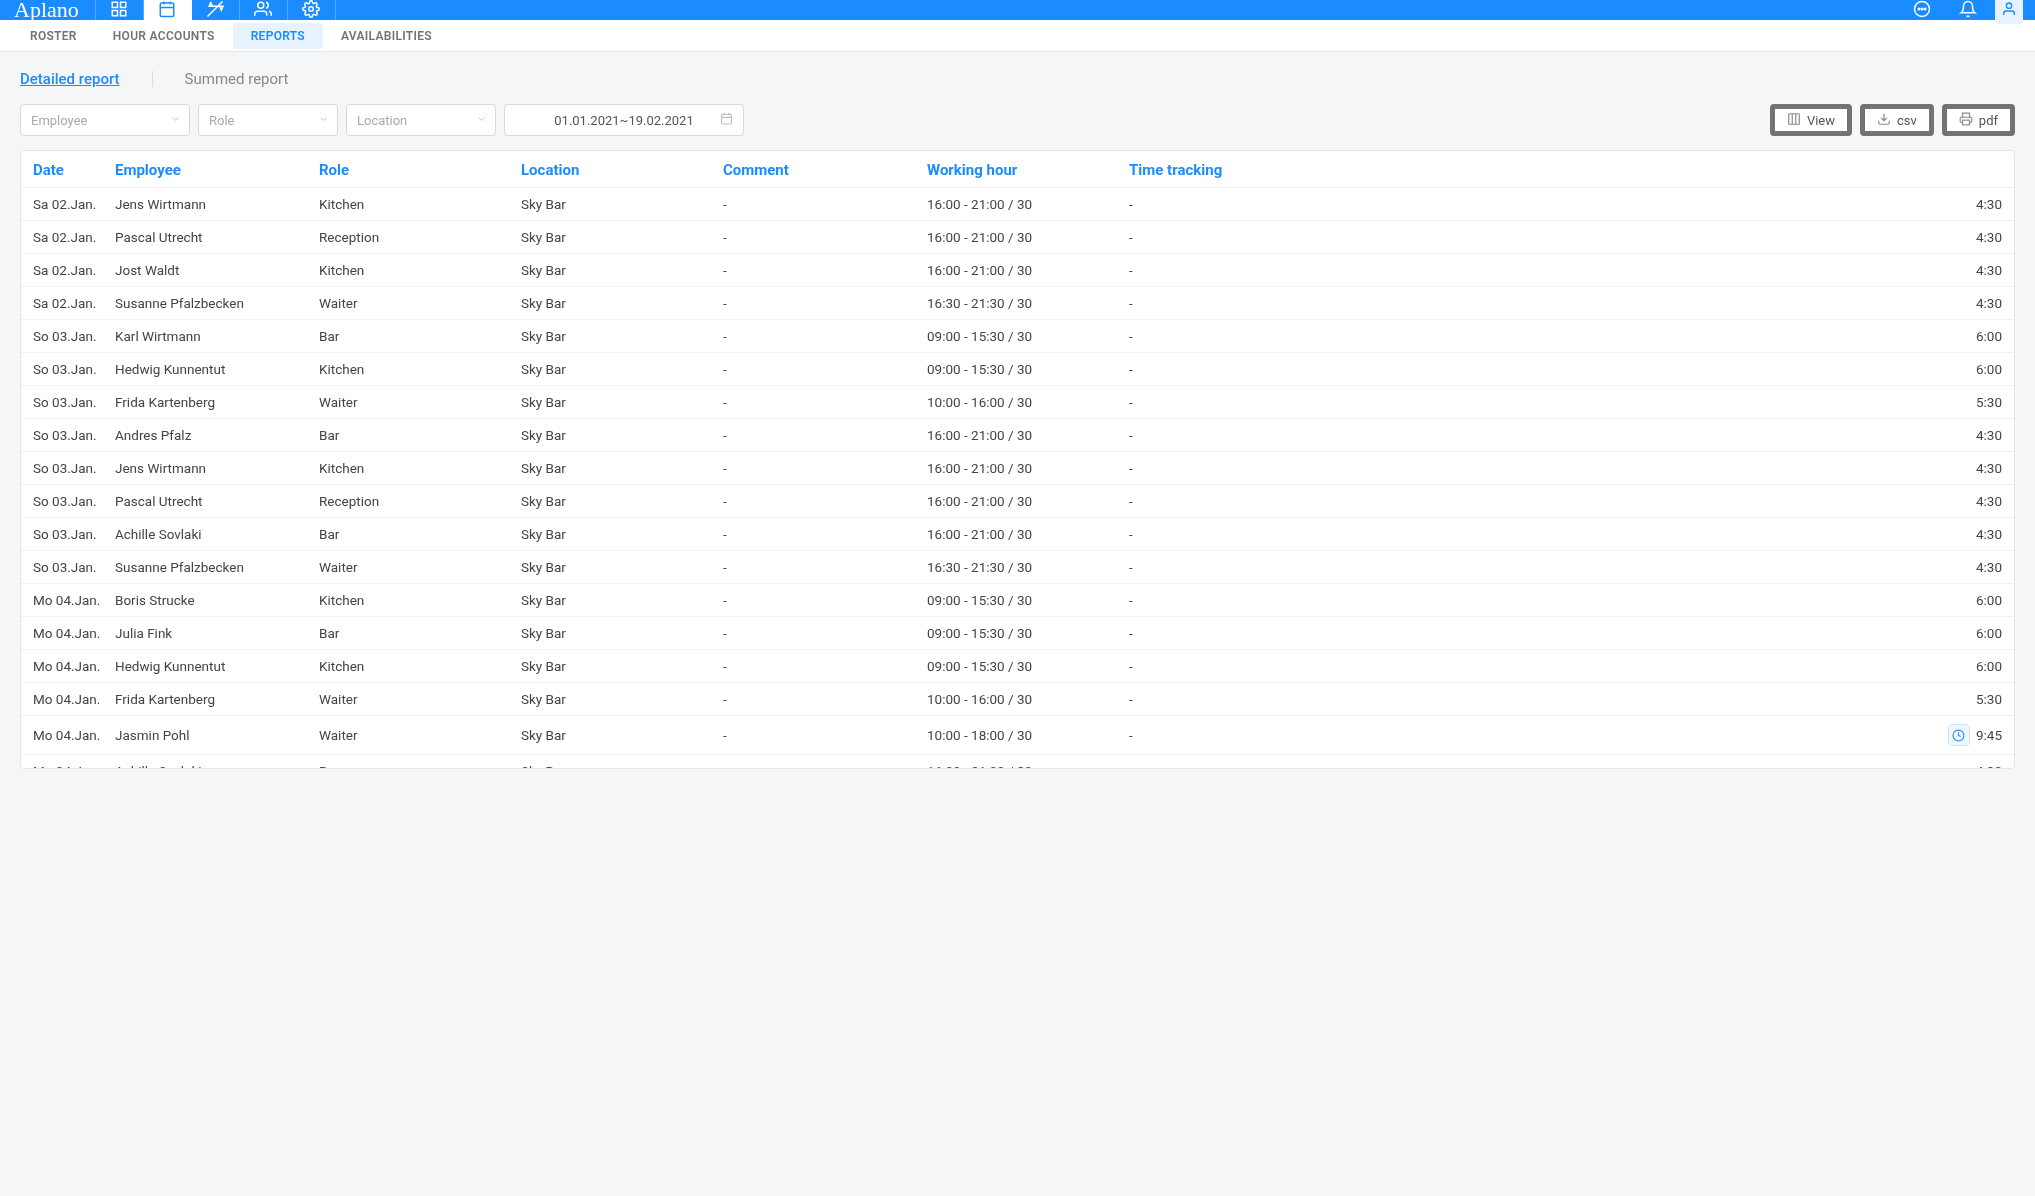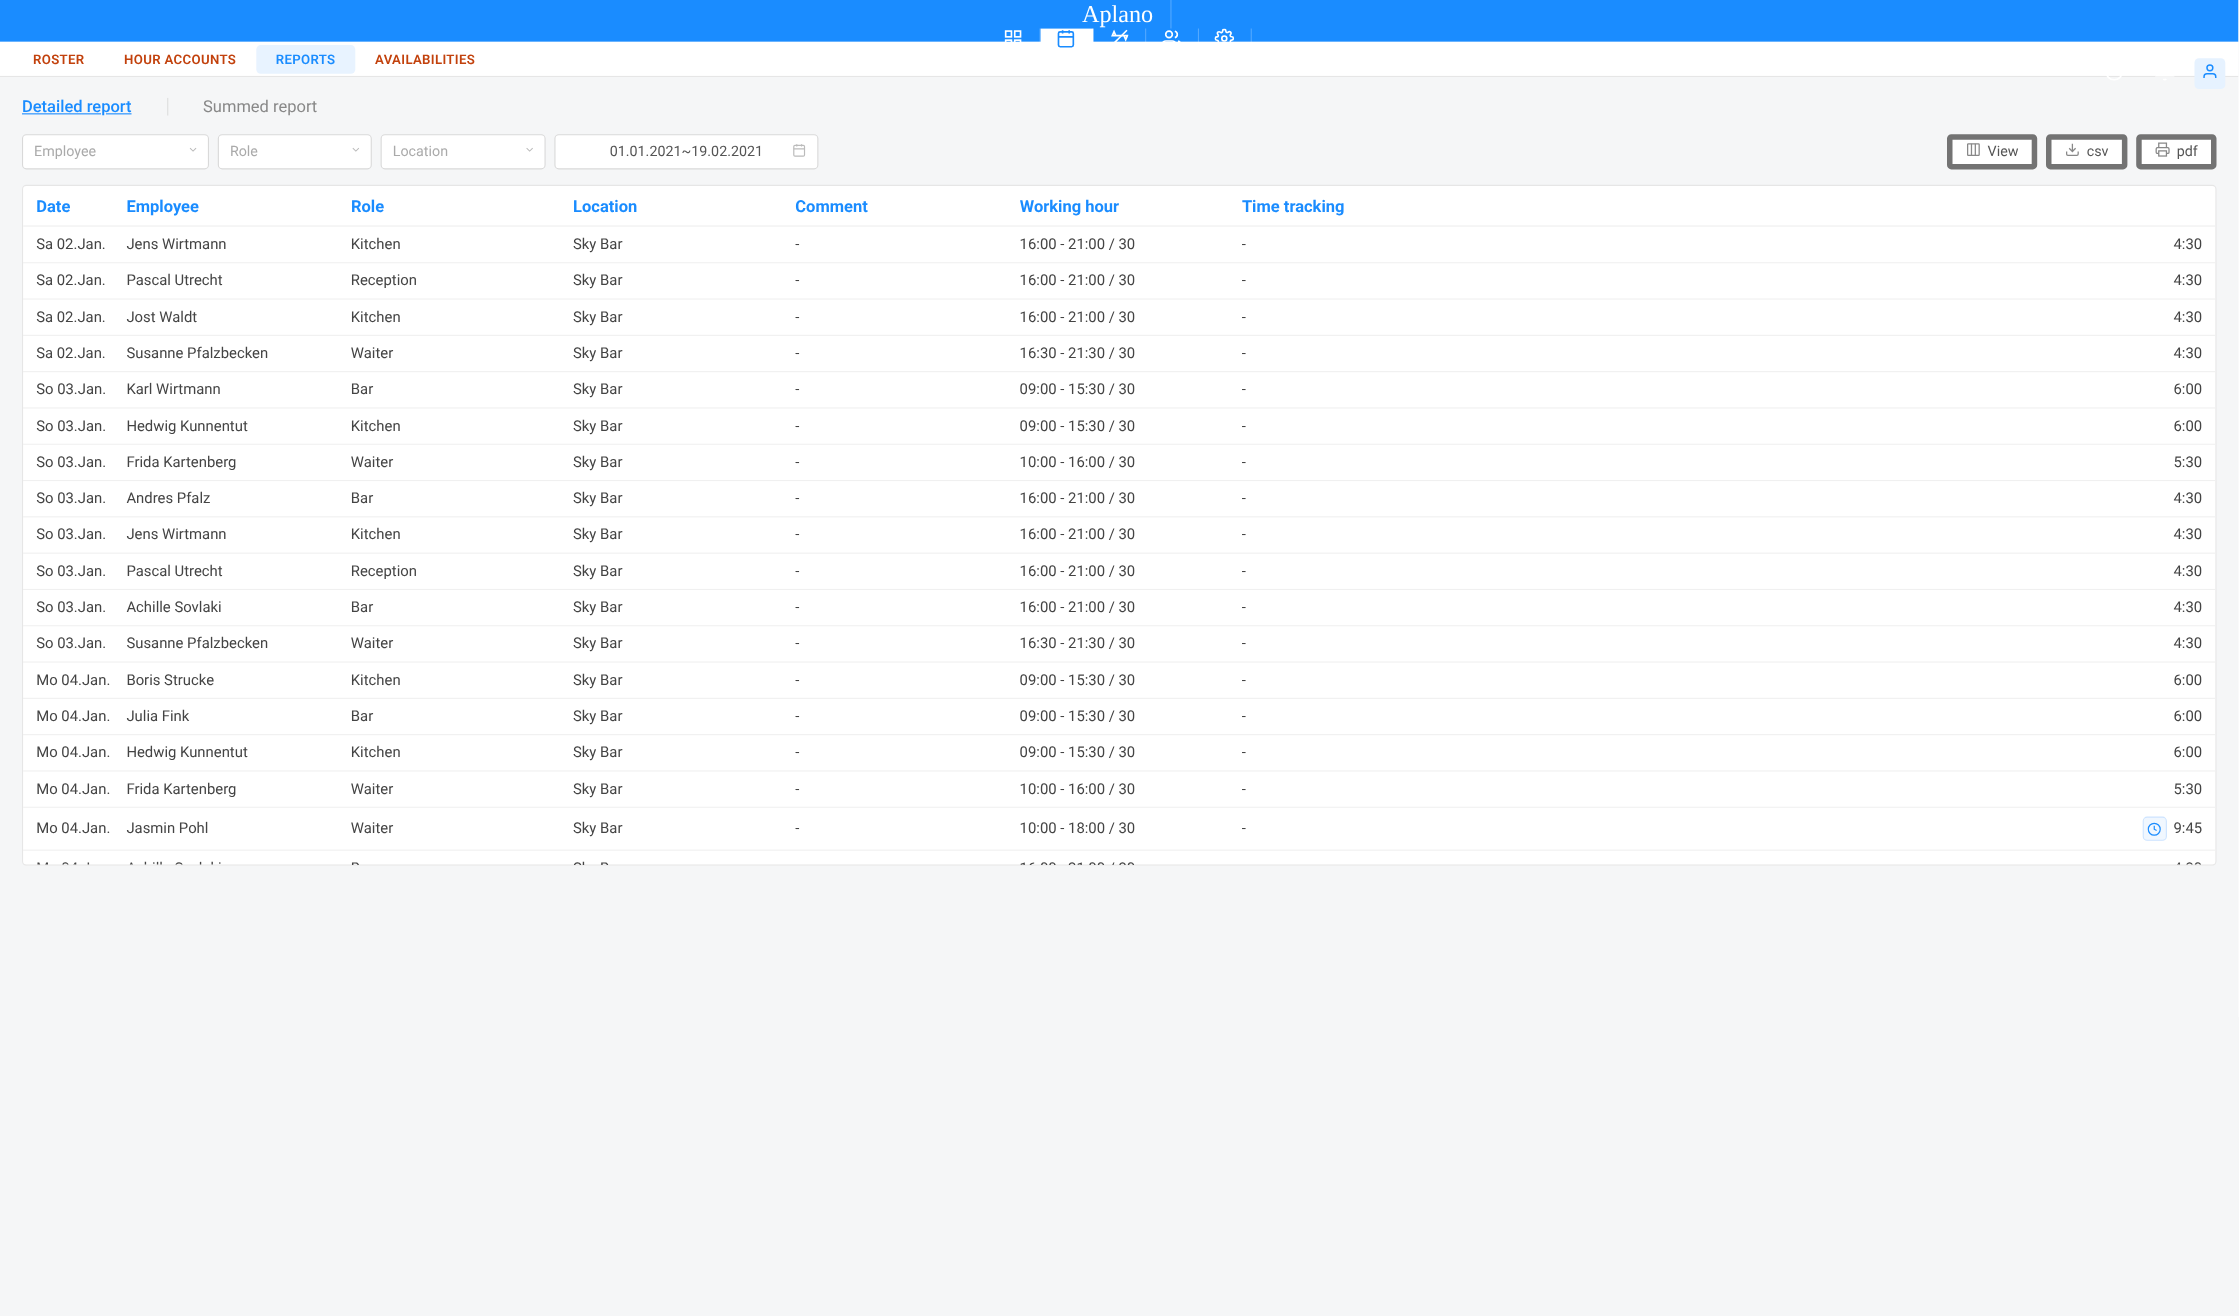--- a/index.html
+++ b/index.html
@@ -1,29 +1,29 @@
 <!DOCTYPE html>
 <html><head>
 <meta charset="utf-8">
 <style>
   * { box-sizing: border-box; margin:0; padding:0; font-family: -apple-system, BlinkMacSystemFont, "Segoe UI", Roboto, sans-serif; }
   body { background:#f5f6f7; color:#333; font-size:14px; }
-  .topbar { background:#1a8cff; height:38px; display:flex; align-items:center; color:#fff;flex-direction:column; }
+  .topbar { background:#1a8cff; height:20px; display:flex; align-items:center; color:#fff; }
   .logo { font-family: 'Brush Script MT', cursive; font-size:22px; padding:0 16px 0 14px; border-right:1px solid rgba(255,255,255,0.25); height:100%; display:flex; align-items:center; }
   .topnav { display:flex; height:100%; }
   .topnav-item { width:48px; display:flex; align-items:center; justify-content:center; border-right:1px solid rgba(255,255,255,0.25); cursor:pointer; }
   .topnav-item.active { background:#fff; color:#1a8cff; }
   .topnav-item svg { width:18px; height:18px; }
   .topright { margin-left:auto; display:flex; align-items:center; padding-right:12px; gap:8px; }
   .topright-icon { width:38px; height:38px; display:flex; align-items:center; justify-content:center; cursor:pointer; }
   .topright-icon svg { width:18px; height:18px; }
   .avatar-btn { width:28px; height:28px; background:#e6f2ff; border-radius:4px; display:flex; align-items:center; justify-content:center; color:#1a8cff; cursor:pointer; }
   .avatar-btn svg { width:16px; height:16px; }
   .subnav { background:#fff; border-bottom:1px solid #e6e6e6; height:32px; display:flex; align-items:center; padding:0 12px; gap:0; }
-  .subnav-item { padding:0 18px; height:100%; display:flex; align-items:center; font-size:12px; font-weight:600; letter-spacing:0.3px; color:#c2410c; cursor:pointer; }
+  .subnav-item { padding:0 18px; height:100%; display:flex; align-items:center; font-size:12px; font-weight:600; letter-spacing:0.3px; color:#737373; cursor:pointer; }
   .subnav-item.active { color:#1a8cff; background:#e8f3ff; border-radius:4px; height:26px; }
   .content { padding:18px 20px 0 20px; }
   .tabs { display:flex; gap:36px; margin-bottom:16px; align-items:center; }
   .tabs a { font-size:15px; color:#888; text-decoration:none; cursor:pointer; }
   .tabs a.active { color:#1a8cff; text-decoration:underline; font-weight:500; }
   .tabs .sep { width:1px; height:16px; background:#ddd; margin:0 -4px; }
   .controls { display:flex; gap:8px; margin-bottom:14px; align-items:center; }
   .select { position:relative; width:170px; height:32px; border:1px solid #d9d9d9; border-radius:4px; background:#fff; display:flex; align-items:center; padding:0 26px 0 10px; color:#aaa; font-size:13px; cursor:pointer; }
   .select .chev { position:absolute; right:8px; top:50%; transform:translateY(-50%); color:#bbb; }
   .daterange { height:32px; border:1px solid #d9d9d9; border-radius:4px; background:#fff; display:flex; align-items:center; padding:0 10px; font-size:13px; color:#555; cursor:pointer; width:240px; justify-content:center; position:relative; }

